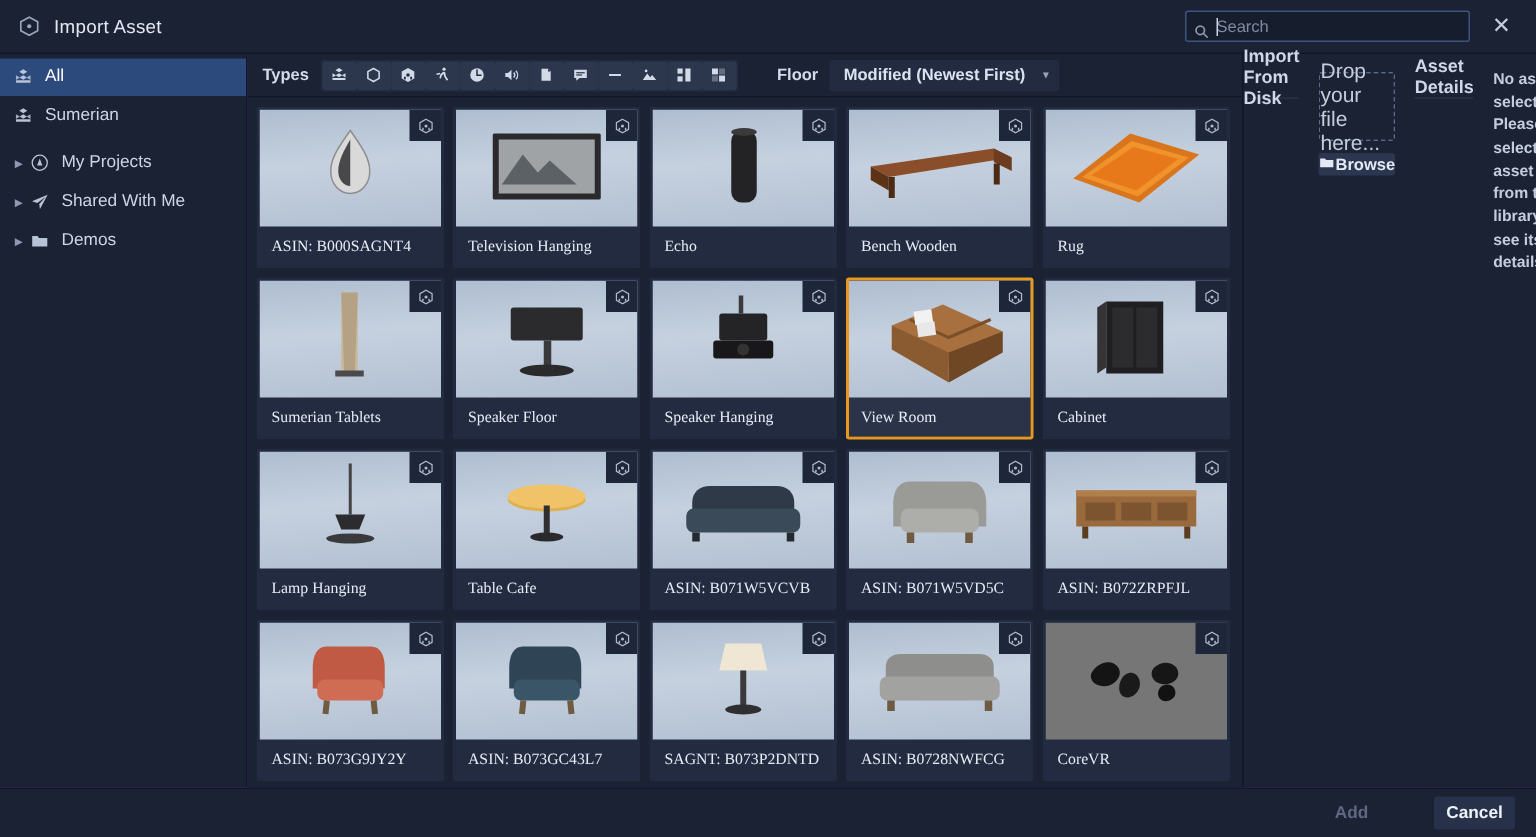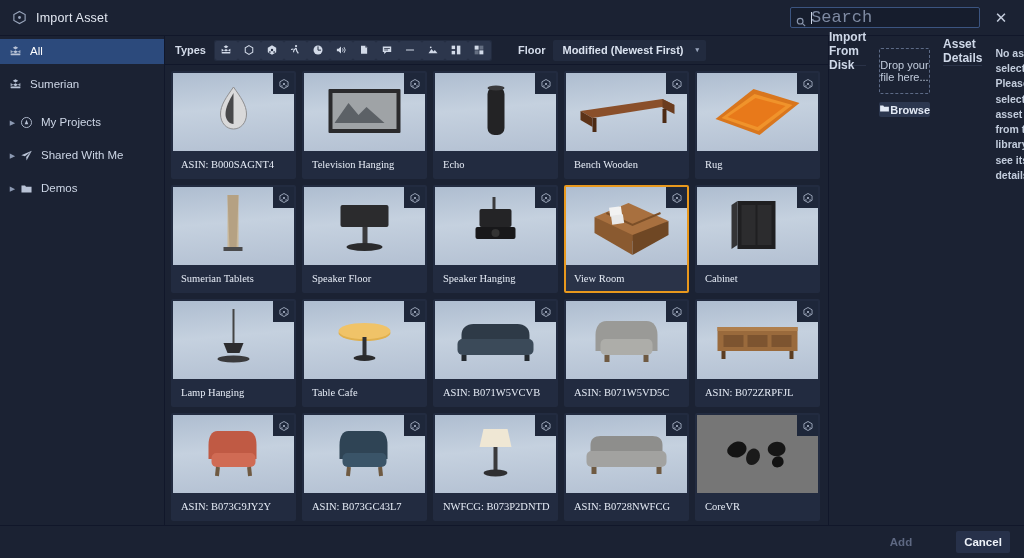--- a/index.html
+++ b/index.html
@@ -41,22 +41,22 @@
   .search-icon {
     position: absolute; left: 5px; top: 50%; transform: translateY(-50%);
     width: 10px; height: 10px; color: #8a96ad;
   }
   .search-caret {
     position: absolute; left: 20px; top: 4px;
     width: 1px; height: 12px; background: #cdd6e6;
   }
   .search-input {
     background: transparent; border: 0; outline: none;
-    font-family: Liberation Mono, monospace;
-    font-size: 17px; color: #cdd6e6; width: 100%;
+    font-family: Liberation Sans, sans-serif;
+    font-size: 11px; color: #cdd6e6; width: 100%;
   }
   .search-input::placeholder { color: #7e8aa2; }
   .close-btn {
     width: 26px; height: 26px; margin-left: 8px;
     display: flex; align-items: center; justify-content: center;
     color: #c6cede; font-size: 15px; line-height: 1; cursor: pointer;
   }
 
   
   .body { flex: 1; display: flex; min-height: 0; }
@@ -64,21 +64,21 @@
   
   .sidebar {
     width: 165px; flex: 0 0 165px;
     background: #1b2233;
     border-right: 1px solid #11172a;
     padding-top: 3px;
   }
   .side-item {
     height: 25px; display: flex; align-items: center;
     padding-left: 8px; font-size: 11.5px; color: #cdd6e6;
-    cursor: pointer; margin-bottom: 8px;
+    cursor: pointer; margin-bottom: 1px;
   }
   .side-item.active { background: #2c4a7c; color: #ffffff; }
   .side-item.indent { padding-left: 7px; }
   .caret {
     width: 11px; flex: 0 0 11px; display: flex; align-items: center;
     justify-content: center; color: #8c99b2; font-size: 7px; margin-right: 1px;
   }
   .side-icon {
     width: 15px; flex: 0 0 15px; display: flex; align-items: center;
     justify-content: center; margin-right: 7px; color: #b9c3d6;
@@ -160,21 +160,21 @@
   }
   .panel-head {
     height: 30px; display: flex; align-items: center; justify-content: center;
     font-size: 12px; color: #cfd8e8; font-weight: bold;
     border-bottom: 1px solid #2a3247;
   }
   .panel-body { padding: 12px 13px 10px; }
   .dropzone {
     height: 46px; border: 1px dashed #5c6a86; border-radius: 2px;
     display: flex; align-items: center; justify-content: center;
-    font-size: 11px; color: #c3cddd;
+    font-size: 14px; color: #c3cddd;
   }
   .browse-btn {
     margin-top: 8px; height: 15px; background: #2c374f; border-radius: 2px;
     display: flex; align-items: center; justify-content: center;
     font-size: 11px; color: #e3eaf5; cursor: pointer; font-weight: bold;
   }
   .panel-sep { height: 1px; background: #2a3247; }
   .details-text {
     padding: 10px 13px; font-size: 10.5px; line-height: 1.45; color: #c3cddd;
     font-weight: bold;
@@ -714,21 +714,21 @@
                   </svg></div>
                 <div class="badge">
                   <svg viewBox="0 0 16 16" width="12" height="12" fill="none" stroke="currentColor" stroke-width="1.1">
                     <path d="M8 2 13.4 5v6L8 14 2.6 11V5z"></path>
                     <circle cx="8" cy="8" r="1.4" fill="currentColor" stroke="none"></circle>
                     <rect x="4.6" y="9.6" width="1.3" height="2" fill="currentColor" stroke="none"></rect>
                     <rect x="10.1" y="9.6" width="1.3" height="2" fill="currentColor" stroke="none"></rect>
                   </svg>
                 </div>
               </div>
-              <div class="tile-label">NWFCG: B073P2DNTD</div>
+              <div class="tile-label">SAGNT: B073P2DNTD</div>
             </div>
             <div class="tile">
               <div class="thumb">
                 <div class="art"><svg viewBox="0 0 120 78" width="100%" height="100%">
                     <path d="M24 30c0-6 4-9 10-9h52c6 0 10 3 10 9v18H24z" fill="#8e8e8c"></path>
                     <rect x="20" y="36" width="80" height="16" rx="5" fill="#a2a2a0"></rect>
                     <rect x="25" y="52" width="5" height="7" fill="#6f5a42"></rect>
                     <rect x="90" y="52" width="5" height="7" fill="#6f5a42"></rect>
                   </svg></div>
                 <div class="badge">

